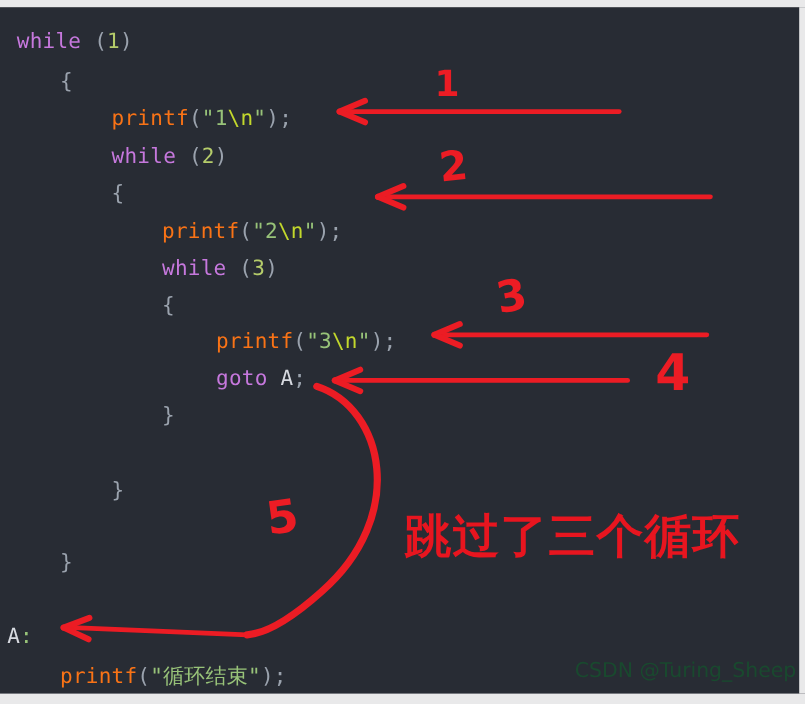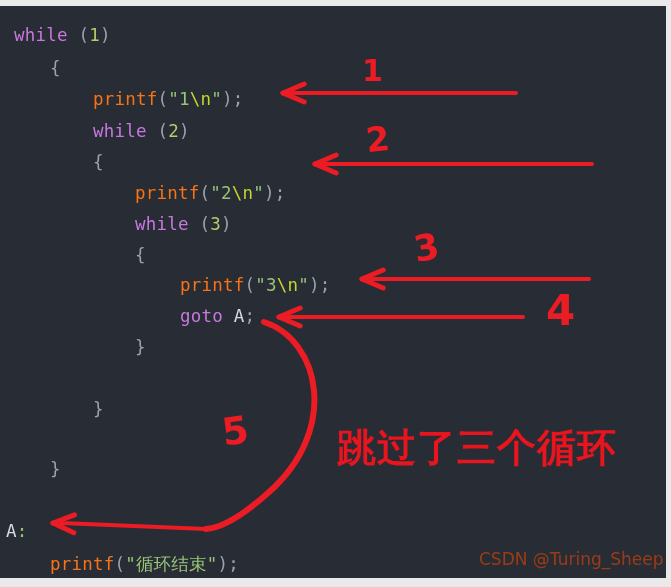--- a/index.html
+++ b/index.html
@@ -83,21 +83,21 @@
     font-size: 39px;
     line-height: 1;
     letter-spacing: 1px;
     white-space: nowrap;
     margin-top: 20px;
   }
   #watermark {
     position: absolute;
     left: 479px;
     top: 551px;
-    color: #c2410c;
+    color: #14532d;
     opacity: 0.75;
     font-family: "DejaVu Sans", "Liberation Sans", sans-serif;
     font-size: 17px;
     line-height: 1;
     white-space: nowrap;
   }
 </style>
 </head>
 <body>
 

